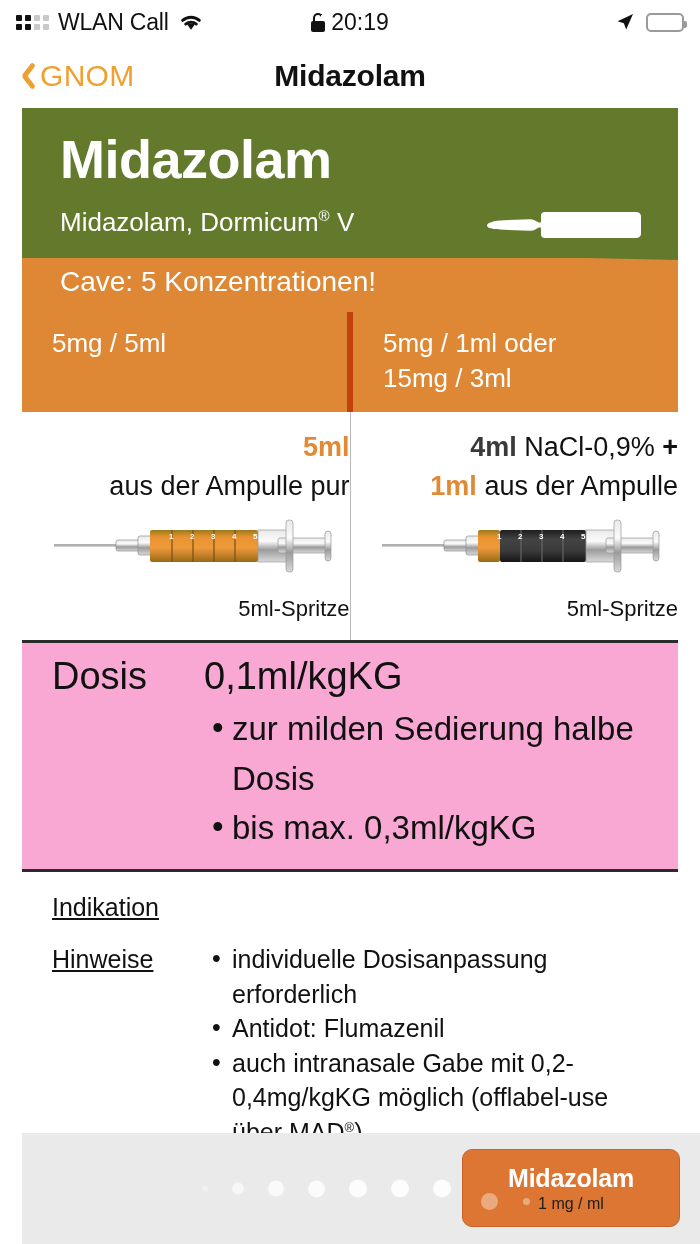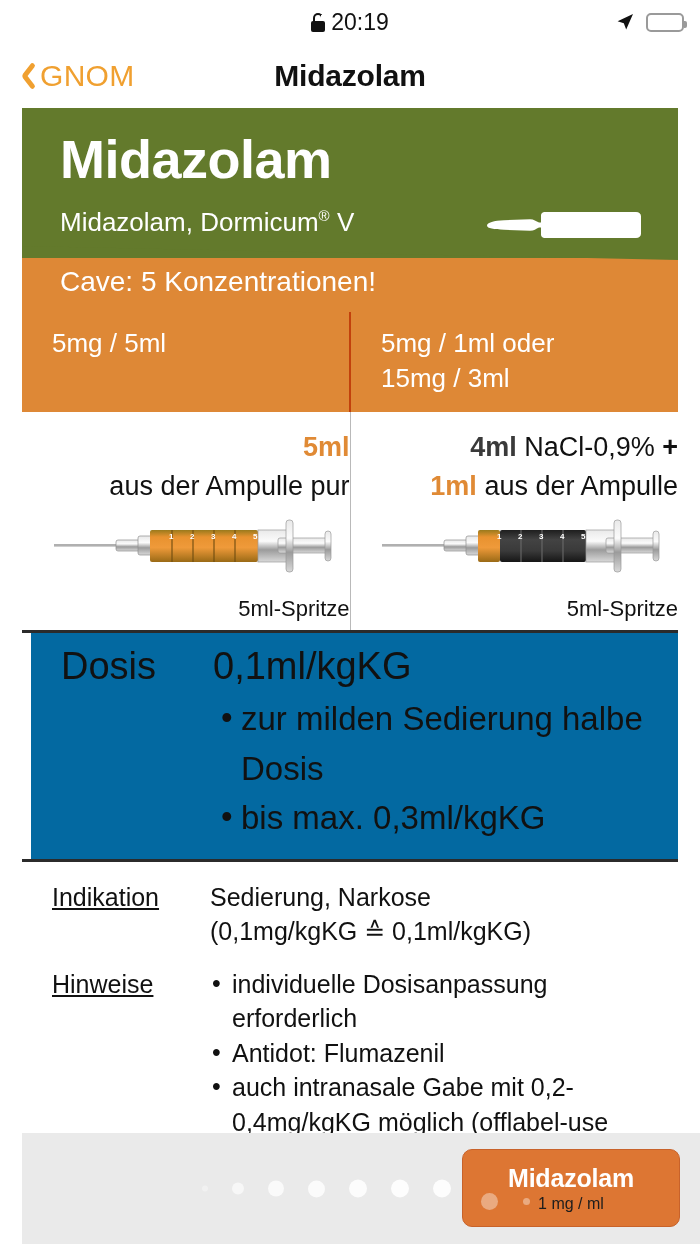--- a/index.html
+++ b/index.html
@@ -61,35 +61,35 @@
   .slant{ position:relative; background:#DE8836; height:54px; }
   .slant:before{
     content:""; position:absolute; left:0; top:-12px; width:100%; height:14px;
     background:#637A2C; clip-path:polygon(0 0, 100% 0, 100% 14px, 0 0);
   }
   .slant span{ position:absolute; left:38px; top:8px; font-size:28px; color:#fff; }
 
   
   .conc{ display:flex; background:#DE8836; }
   .conc .cell{ flex:1; padding:14px 0 16px 30px; font-size:26px; color:#fff; line-height:1.35; }
-  .conc .cell:first-child{ border-right:2px solid #c2410c; }
+  .conc .cell:first-child{ border-right:6px solid #c2410c; }
 
   .prep{ display:flex; background:#fff;text-align:right; }
   .prep .col{ flex:1; padding:16px 0 0 30px; }
   .prep .col:first-child{ border-right:1.5px solid #b9b9b9; }
   .prep .line{ font-size:27px; line-height:1.45; color:#111; }
   .prep .o{ color:#E08A35; font-weight:700; }
   .prep .g{ color:#3a3a3a; font-weight:700; }
   .prep .b{ font-weight:700; }
   .syr-wrap{ margin:8px 0 2px -6px; }
-  .prep .cap{ font-size:22px; color:#111; padding:10px 0 8px 0; }
+  .prep .cap{ font-size:22px; color:#111; padding:10px 0 18px 0; }
 
   .rule{ height:3px; background:#2b2b2b; }
 
-  .dosis{ background:#0369a1; padding:12px 0 16px 0;margin-left:9px; }
+  .dosis{ background:#f9a8d4; padding:12px 0 16px 0; }
   .dosis-head{ display:flex; align-items:baseline; padding-left:30px; }
   .dosis-label{ font-size:38px; color:#111; width:152px; }
   .dosis-value{ font-size:38px; color:#111; }
   .dosis-list{ padding:6px 0 0 188px; }
   .dosis-list li{ list-style:none; font-size:33px; line-height:1.5; color:#111; position:relative; padding-left:22px; }
   .dosis-list li:before{ content:"\2022"; position:absolute; left:2px; top:-1px; }
 
   .info{ background:#fff; padding:18px 0 22px 0; }
   .inforow{ display:flex; padding:0 0 18px 0; }
   .inforow .k{ width:188px; padding-left:30px; font-size:25px; color:#111; line-height:1.38;text-decoration:underline; }
@@ -114,20 +114,40 @@
     cursor:pointer; overflow:hidden;
   }
   .badge .bt{ font-size:25px; font-weight:700; color:#fff; letter-spacing:-0.2px; }
   .badge .bs{ font-size:16px; color:#1d1d1d; margin-top:2px; }
   .badge .bdot{ position:absolute; border-radius:50%; background:rgba(255,255,255,0.38); }
 </style>
 </head>
 <body>
 
 <div class="statusbar">
+  <div class="sb-left">
+    <span class="sig">
+      <i></i>
+        <i></i>
+        <i class="dim"></i>
+        <i class="dim"></i>
+      <i></i>
+        <i></i>
+        <i class="dim"></i>
+        <i class="dim"></i>
+    </span>
+    <span class="sb-text">WLAN Call</span>
+    <span class="wifi">
+      <svg width="26" height="20" viewBox="0 0 26 20">
+        <path d="M13 17.8 L9.2 12.6 a6.4 6.4 0 0 1 7.6 0 Z" fill="#111"></path>
+        <path d="M4.6 8.4 a12.6 12.6 0 0 1 16.8 0" stroke="#111" stroke-width="2.9" fill="none" stroke-linecap="round"></path>
+        <path d="M7.6 12.1 a8.4 8.4 0 0 1 10.8 0" stroke="#111" stroke-width="2.7" fill="none" stroke-linecap="round"></path>
+      </svg>
+    </span>
+  </div>
 
   <div class="sb-center">
     <span class="lock">
       <span class="shk"></span>
         <span class="body"></span>
     </span>
     <span class="clock">20:19</span>
   </div>
 
   <div class="sb-right">
@@ -293,24 +313,20 @@
       <li>bis max. 0,3ml/kgKG</li>
     </ul>
   </div>
 
   <div class="rule"></div>
 
   <div class="info">
 
     <div class="inforow">
       <div class="k">Indikation</div>
-      <div class="v">
-        <span class="plainline">Sedierung, Narkose</span>
-        <span class="plainline">(0,1mg/kgKG ≙ 0,1ml/kgKG)</span>
-      </div>
     </div>
 
     <div class="inforow">
       <div class="k">Hinweise</div>
       <div class="v">
         <ul>
           <li>individuelle Dosisanpassung erforderlich</li>
           <li>Antidot: Flumazenil</li>
           <li>auch intranasale Gabe mit 0,2-0,4mg/kgKG möglich (offlabel-use über MAD<sup>®</sup>)</li>
         </ul>

